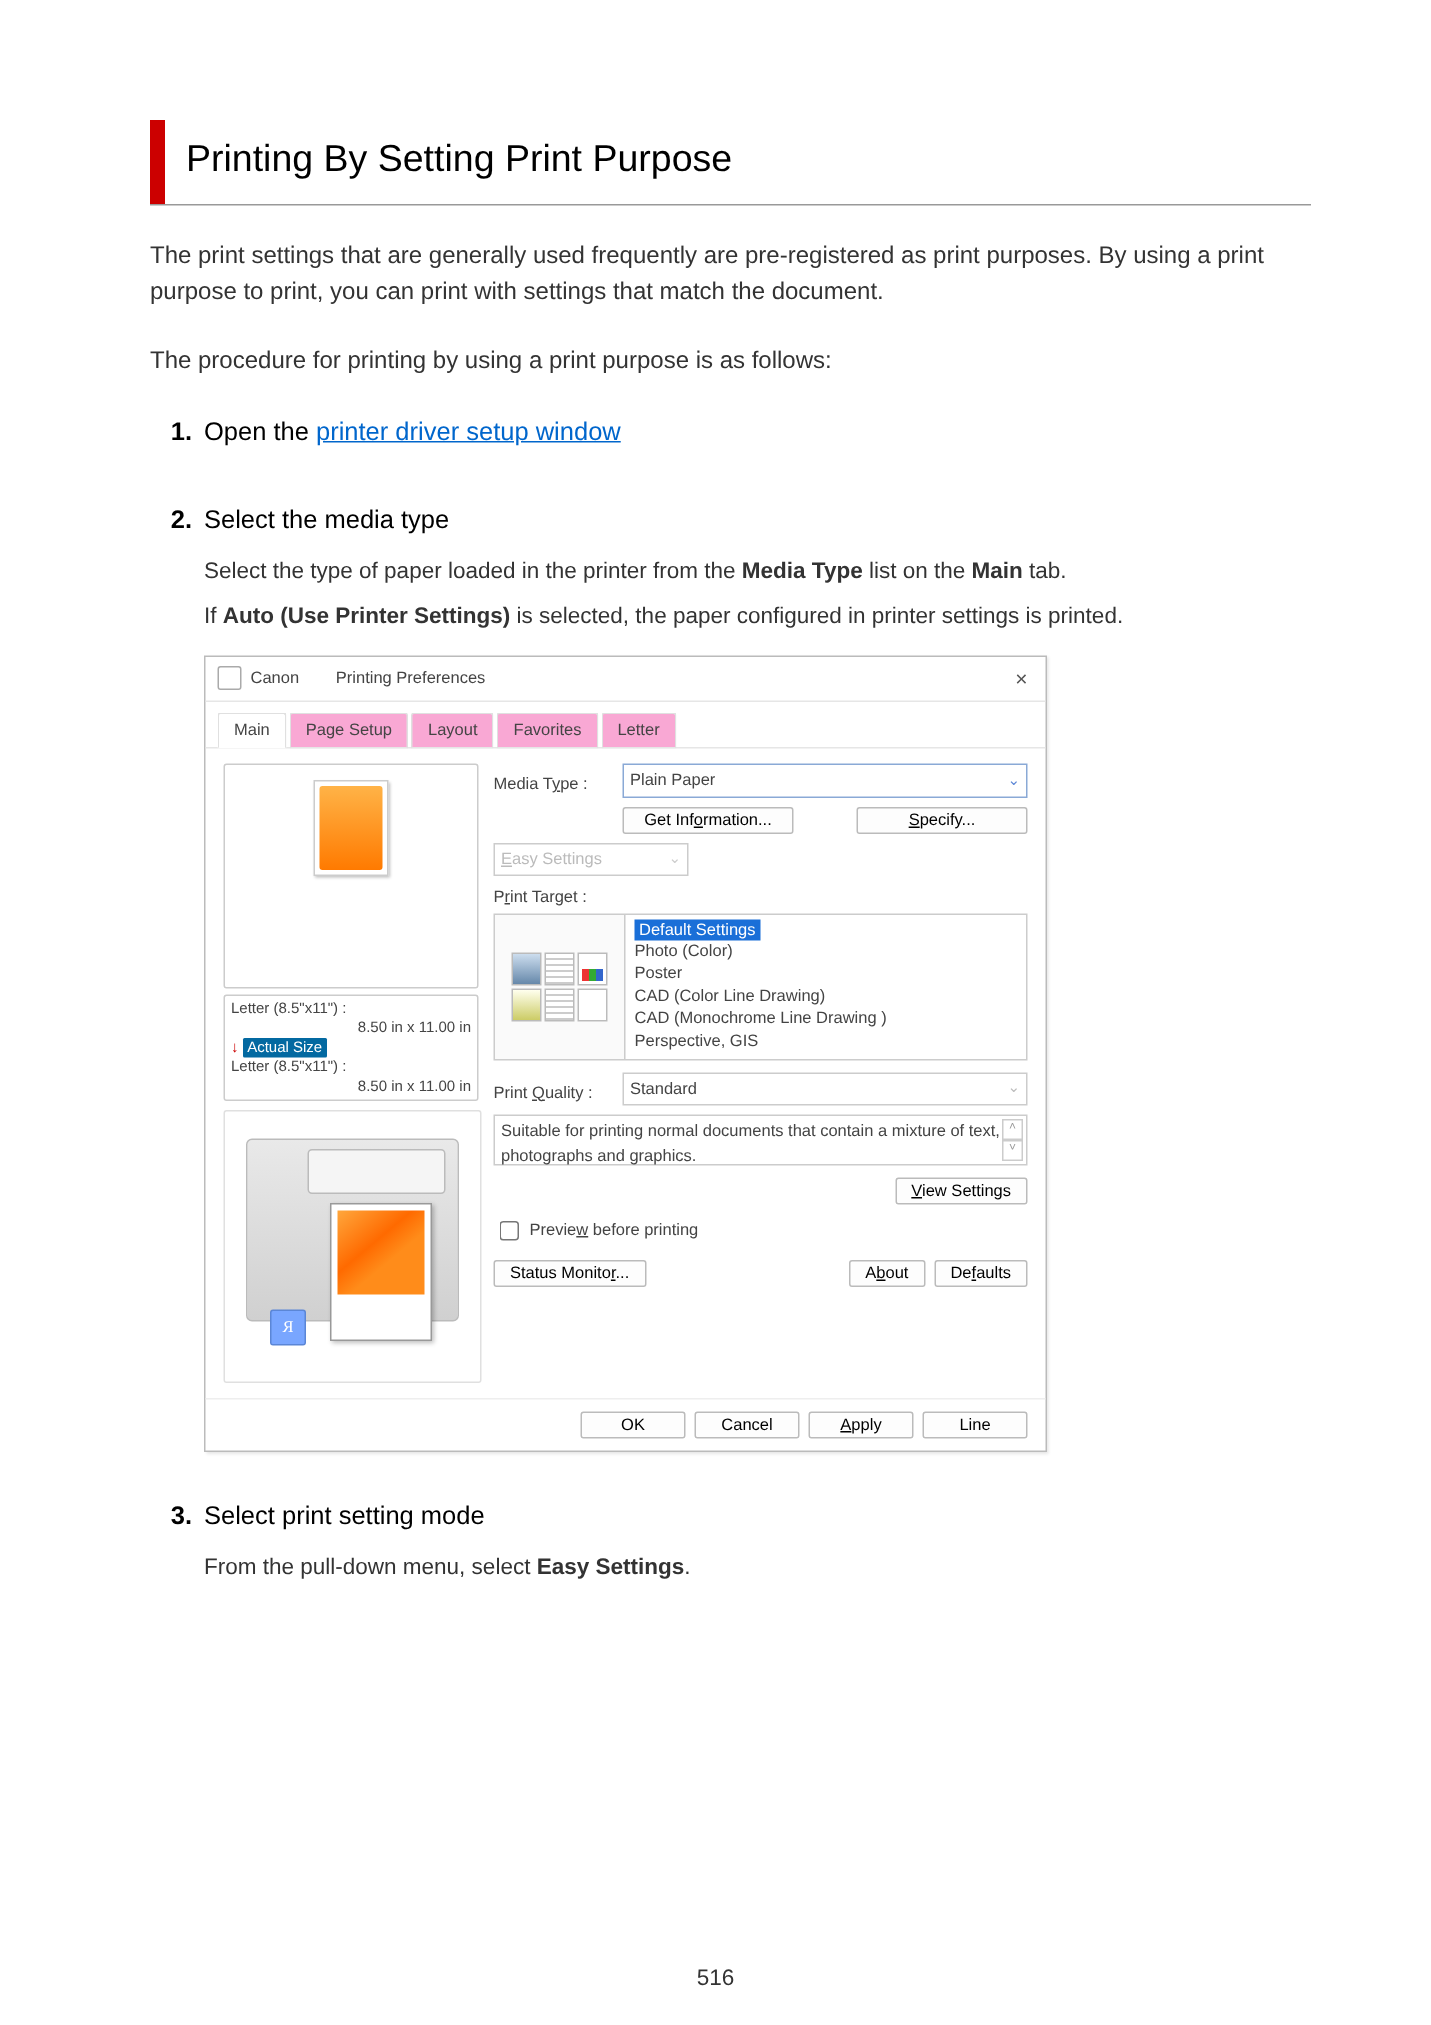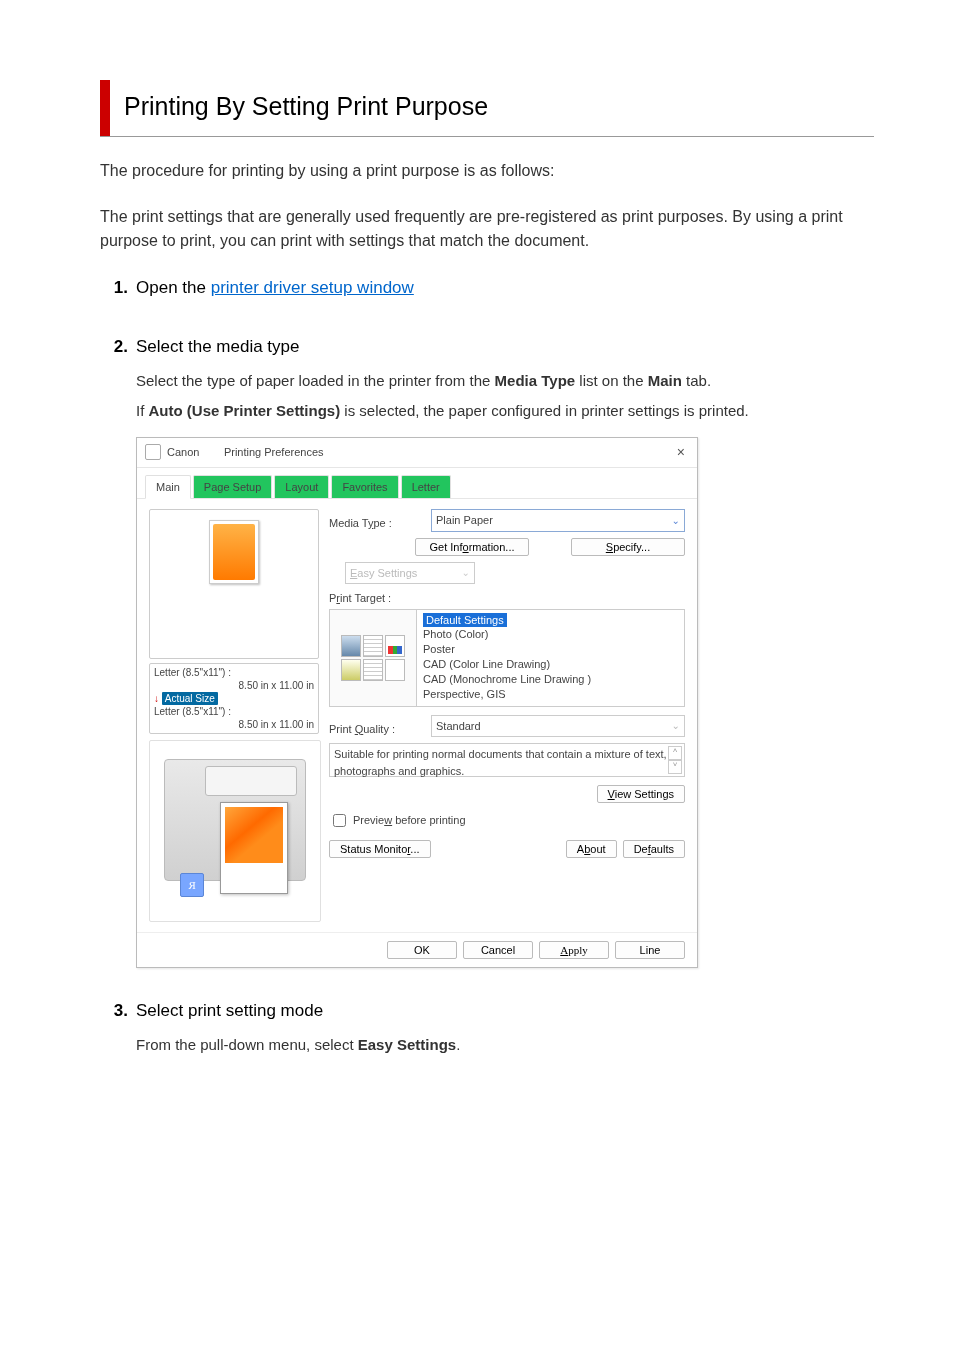--- a/index.html
+++ b/index.html
@@ -101,21 +101,21 @@
     padding: 3px 10px;
     border: 1px solid #e0e0e0;
     border-bottom: 1px solid #fff;
     border-radius: 2px 2px 0 0;
     position: relative;
     top: 1px;
     background: #fff;
   }
   .dlg-tab.inactive {
     border-bottom: 1px solid #e6e6e6;
-    background: #22c55e;
+    background: #f9a8d4;
   }
   .dlg-body {
     display: flex;
     padding: 10px 12px;
     gap: 10px;
   }
   .dlg-left {
     width: 170px;
     flex: 0 0 170px;
   }
@@ -214,21 +214,20 @@
   .field-label { width:80px; flex:0 0 80px; }
   .field-label .ul { text-decoration: underline; }
   .dropdown {
     flex:1;
     border:1px solid #8aa9d6;
     padding:2px 4px;
     display:flex;
     justify-content:space-between;
     align-items:center;
     background:#fff;
-    margin-left:16px;
   }
   .dropdown.dim { border-color:#ccc; color:#bbb; }
   .chev { color:#5b86d6; font-size:10px; }
   .btn {
     border:1px solid #bbb;
     background:#fdfdfd;
     padding:2px 10px;
     border-radius:2px;
     font-size:11px;
   }
@@ -310,22 +309,22 @@
 </head>
 <body>
 
 <div class="page">
 
   <div class="title-block">
     <div class="title-bar"></div>
     <div class="title-text">Printing By Setting Print Purpose</div>
   </div>
 
+  <p class="intro">The print settings that are generally used frequently are pre-registered as print purposes. By using a print purpose to print, you can print with settings that match the document.</p>
   <p class="intro">The procedure for printing by using a print purpose is as follows:</p>
-  <p class="intro">The print settings that are generally used frequently are pre-registered as print purposes. By using a print purpose to print, you can print with settings that match the document.</p>
 
   <ol class="step-list">
 
     <li>
       <div class="step-li">
         <span class="step-num">1.</span>
         <span class="step-title">
           <span>Open the </span><a href="#" class="link">printer driver setup window</a>
         </span>
       </div>
@@ -460,21 +459,21 @@
                 <div class="gap"></div>
                 <button class="btn">A<span style="text-decoration:underline;">b</span>out</button>
                 <button class="btn">De<span style="text-decoration:underline;">f</span>aults</button>
               </div>
             </div>
           </div>
 
           <div style="display:flex;justify-content:flex-end;gap:6px;padding:8px 12px;border-top:1px solid #eee;">
             <button class="btn" style="min-width:70px;">OK</button>
             <button class="btn" style="min-width:70px;">Cancel</button>
-            <button class="btn" style="min-width:70px;font-family:Liberation Serif, serif;"><span style="text-decoration:underline;">A</span>pply</button>
+            <button class="btn" style="min-width:70px;"><span style="text-decoration:underline;">A</span>pply</button>
             <button class="btn" style="min-width:70px;">Line</button>
           </div>
         </div>
 
       </div>
     </li>
 
     <li>
       <div class="step-li">
         <span class="step-num">3.</span>
@@ -482,13 +481,14 @@
       </div>
       <div class="step-body">
         <p>
           <span>From the pull-down menu, select </span><b>Easy Settings</b><span>.</span>
         </p>
       </div>
     </li>
 
   </ol>
 
+  <div class="pagenum">516</div>
 </div>
 
 </body></html>

